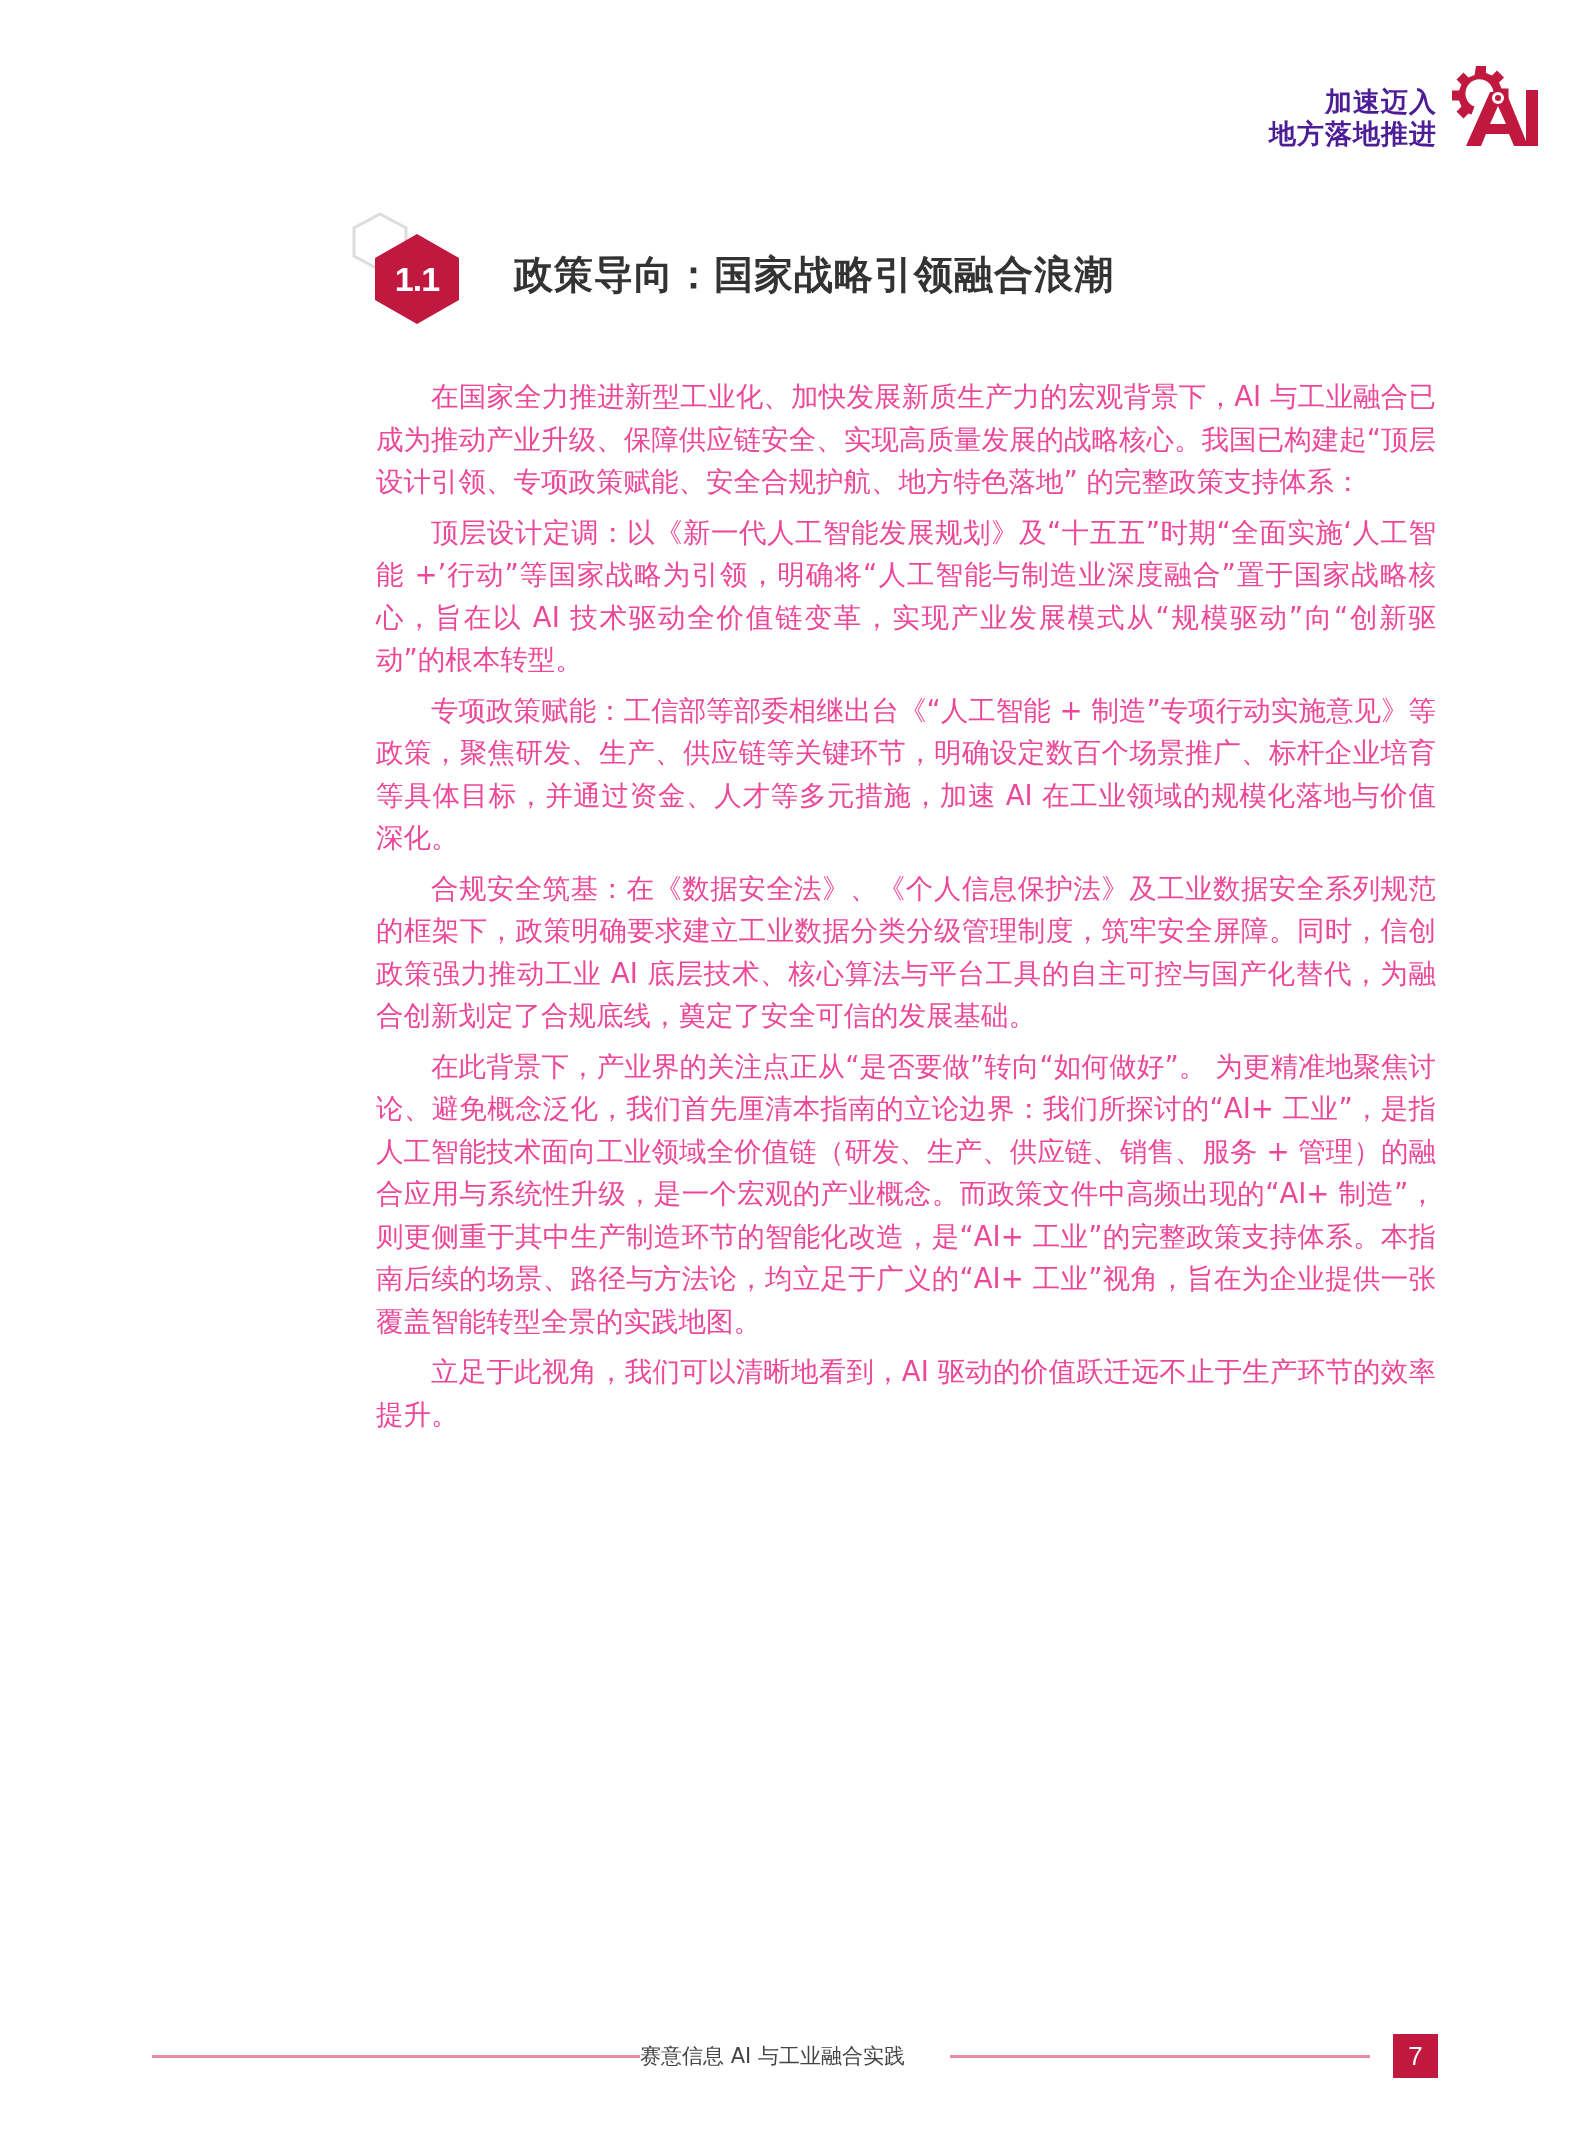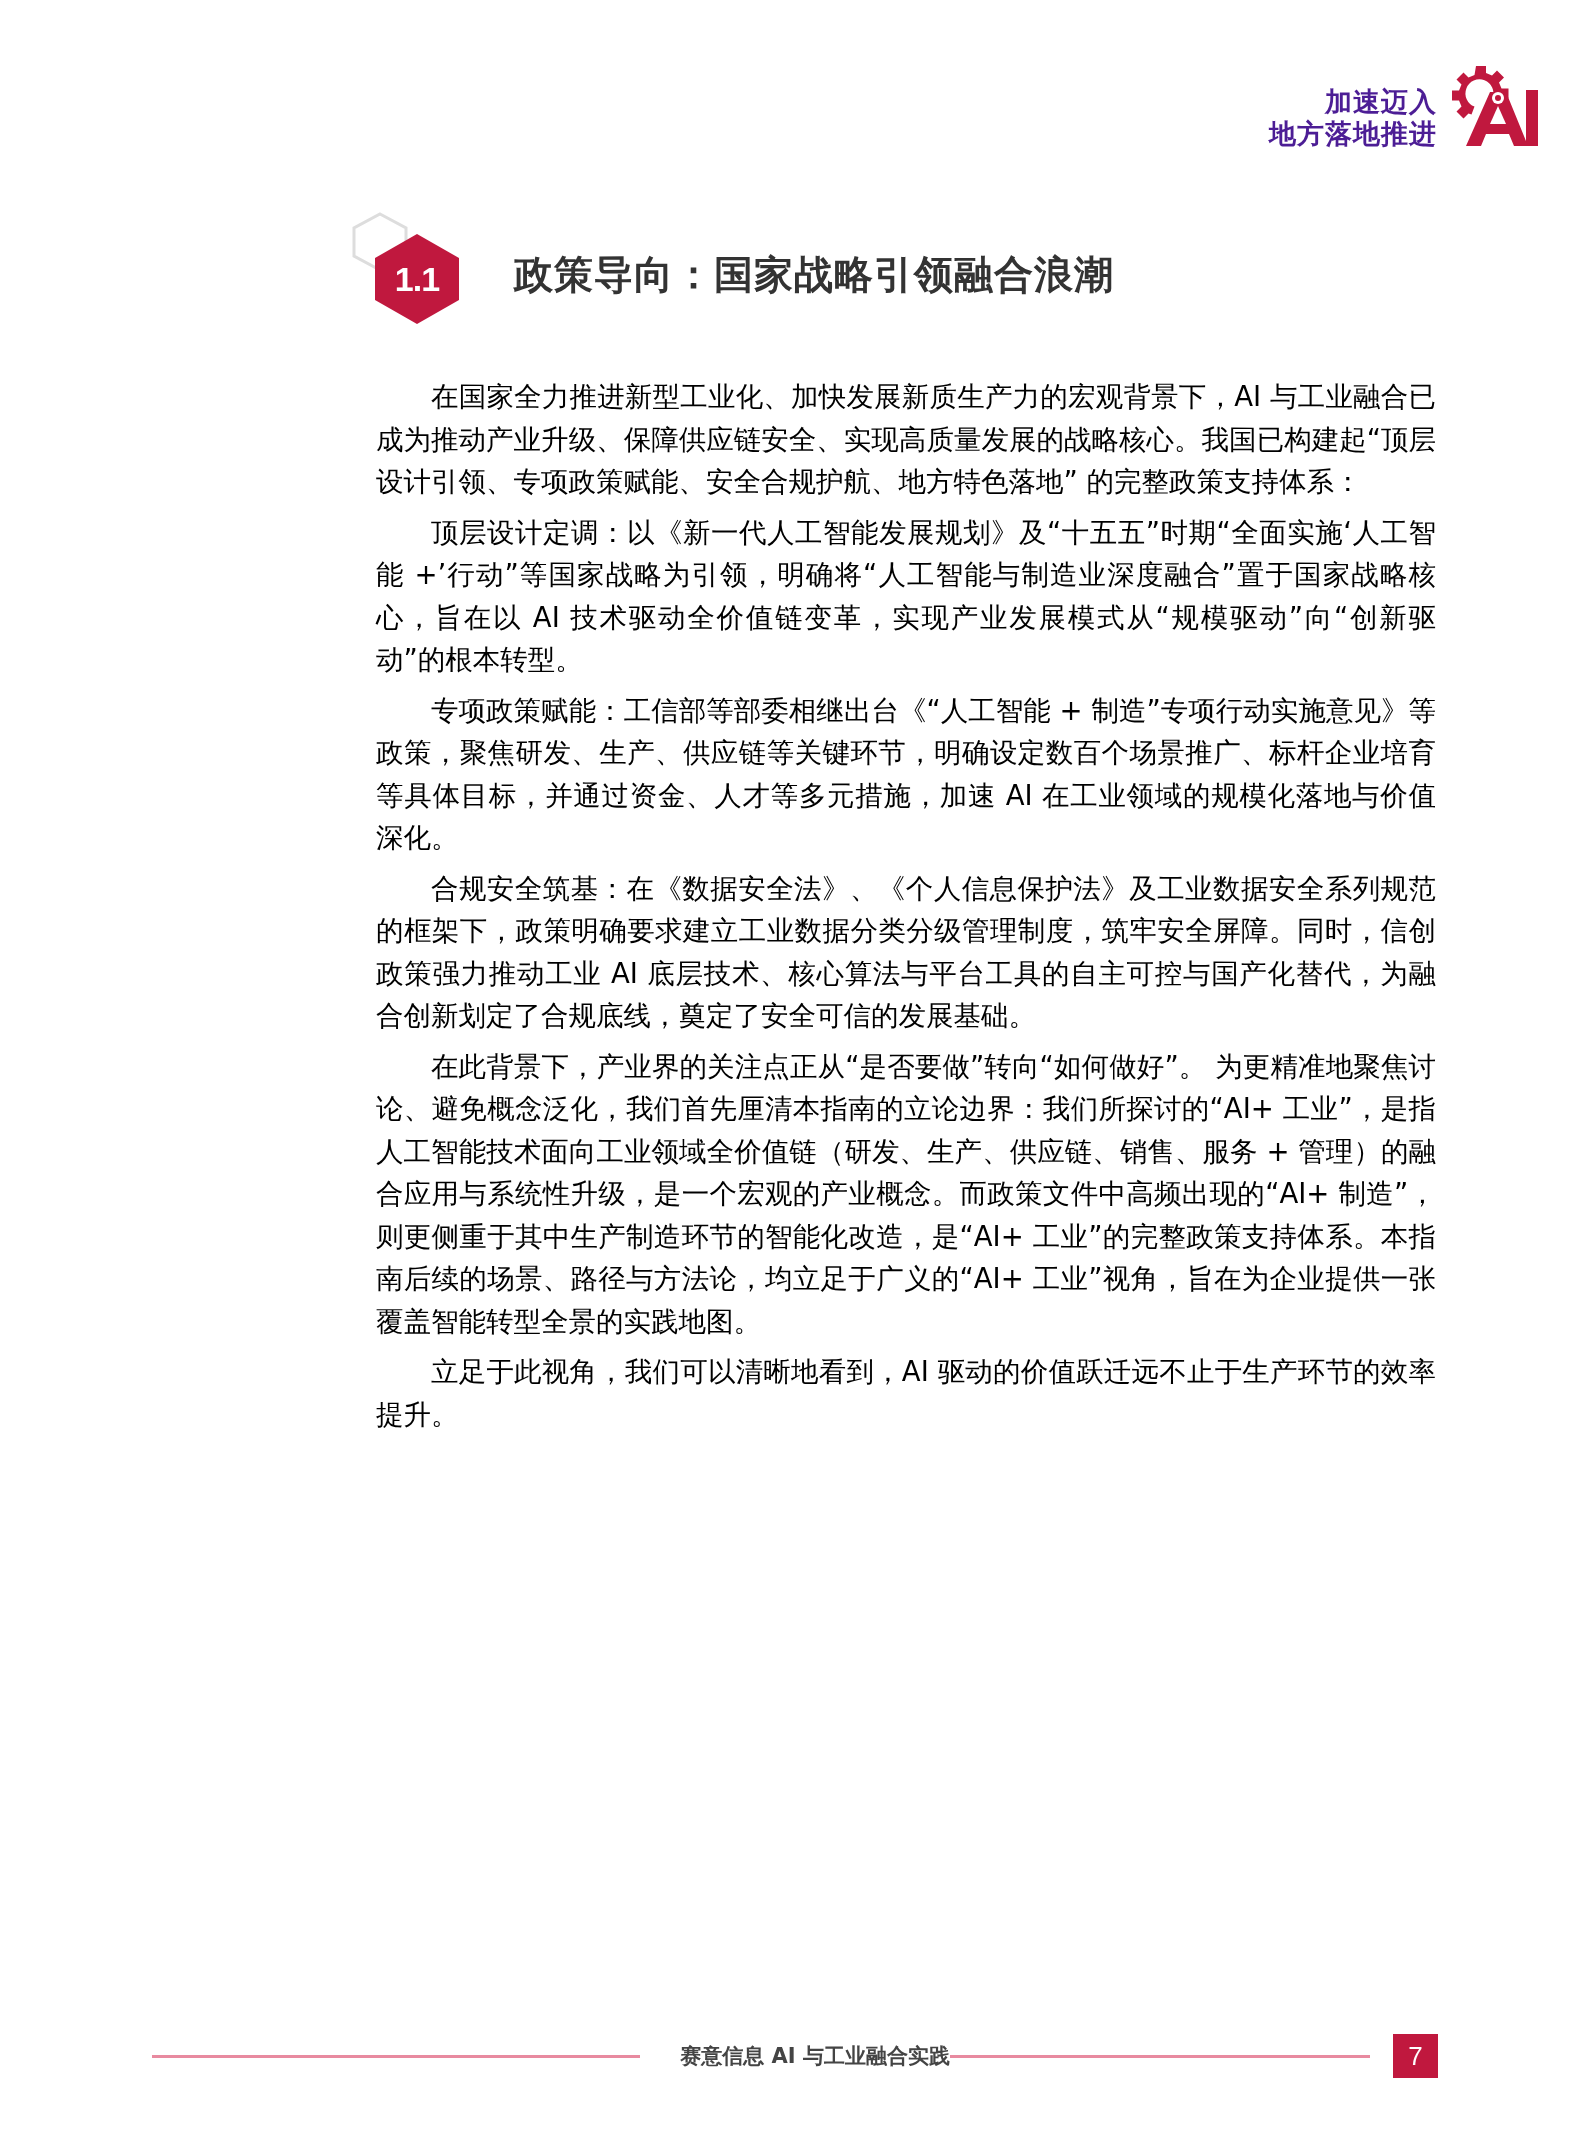--- a/index.html
+++ b/index.html
@@ -26,29 +26,29 @@
   .section-title {
     position: absolute; left: 132px; top: 40px;
     font-size: 39px; font-weight: bold; color: #333333; letter-spacing: 1px;
     white-space: nowrap;
     margin-left: 32px;
   }
   .body-text { position: absolute; left: 376px; top: 375px; width: 1060px; }
   .body-text p {
     margin: 0 0 8px 0; text-indent: 2em;
     font-size: 27.5px; line-height: 42.5px; text-align: justify;
-    color: #000000;
+    color: #ec4899;
   }
   .footer { position: absolute; left: 0; top: 2030px; width: 1587px; height: 52px; }
   .footer-line { position: absolute; height: 3px; background: #e88aa0; top: 25px; }
   .footer-line.left { left: 152px; width: 488px; }
   .footer-line.right { left: 950px; width: 420px; }
   .footer-text {
-    position: absolute; left: 640px; width: 310px; top: 10px; text-align: right;
-    font-size: 21px; color: #444444; line-height: 32px; font-weight: bold;
+    position: absolute; left: 640px; width: 310px; top: 10px; text-align: left;
+    font-size: 21px; color: #444444; line-height: 32px;
   }
   .page-number {
     position: absolute; left: 1393px; top: 4px; width: 45px; height: 44px;
     background: #c0183e; color: #ffffff; font-size: 26px;
     display: flex; align-items: center; justify-content: center;
     font-family: "Liberation Sans", sans-serif;
   }
 </style>
 </head>
 <body>

